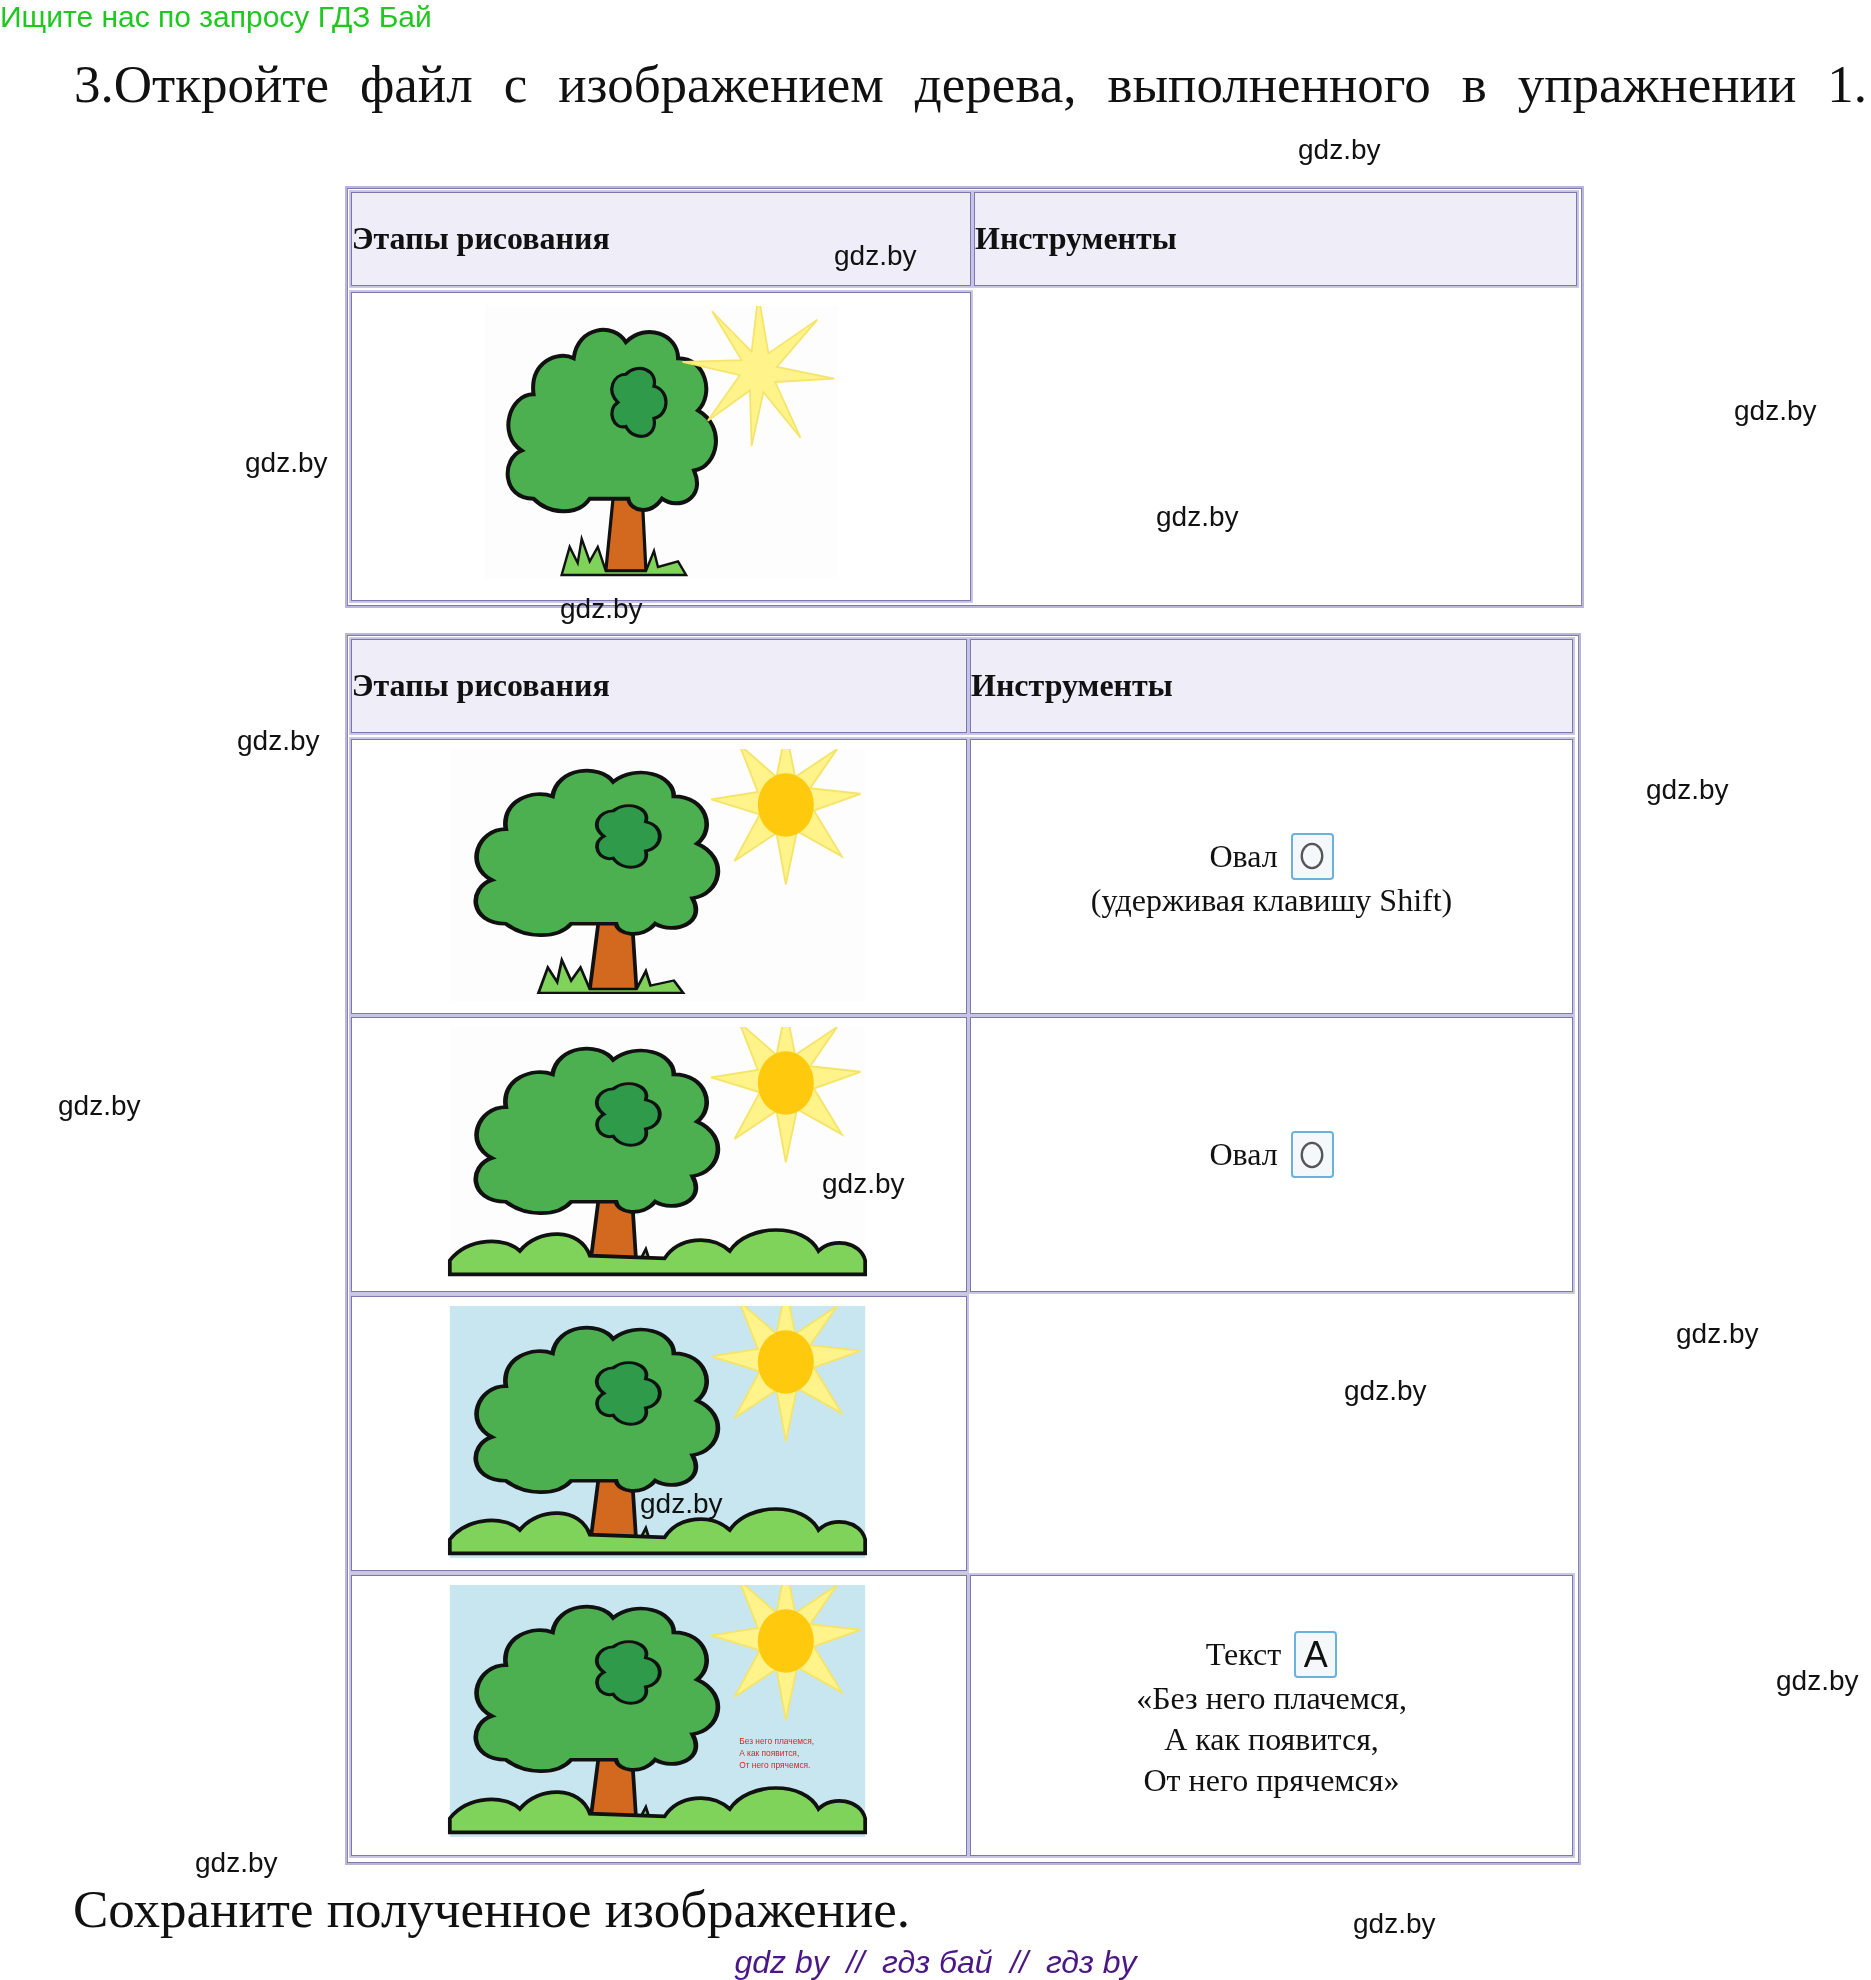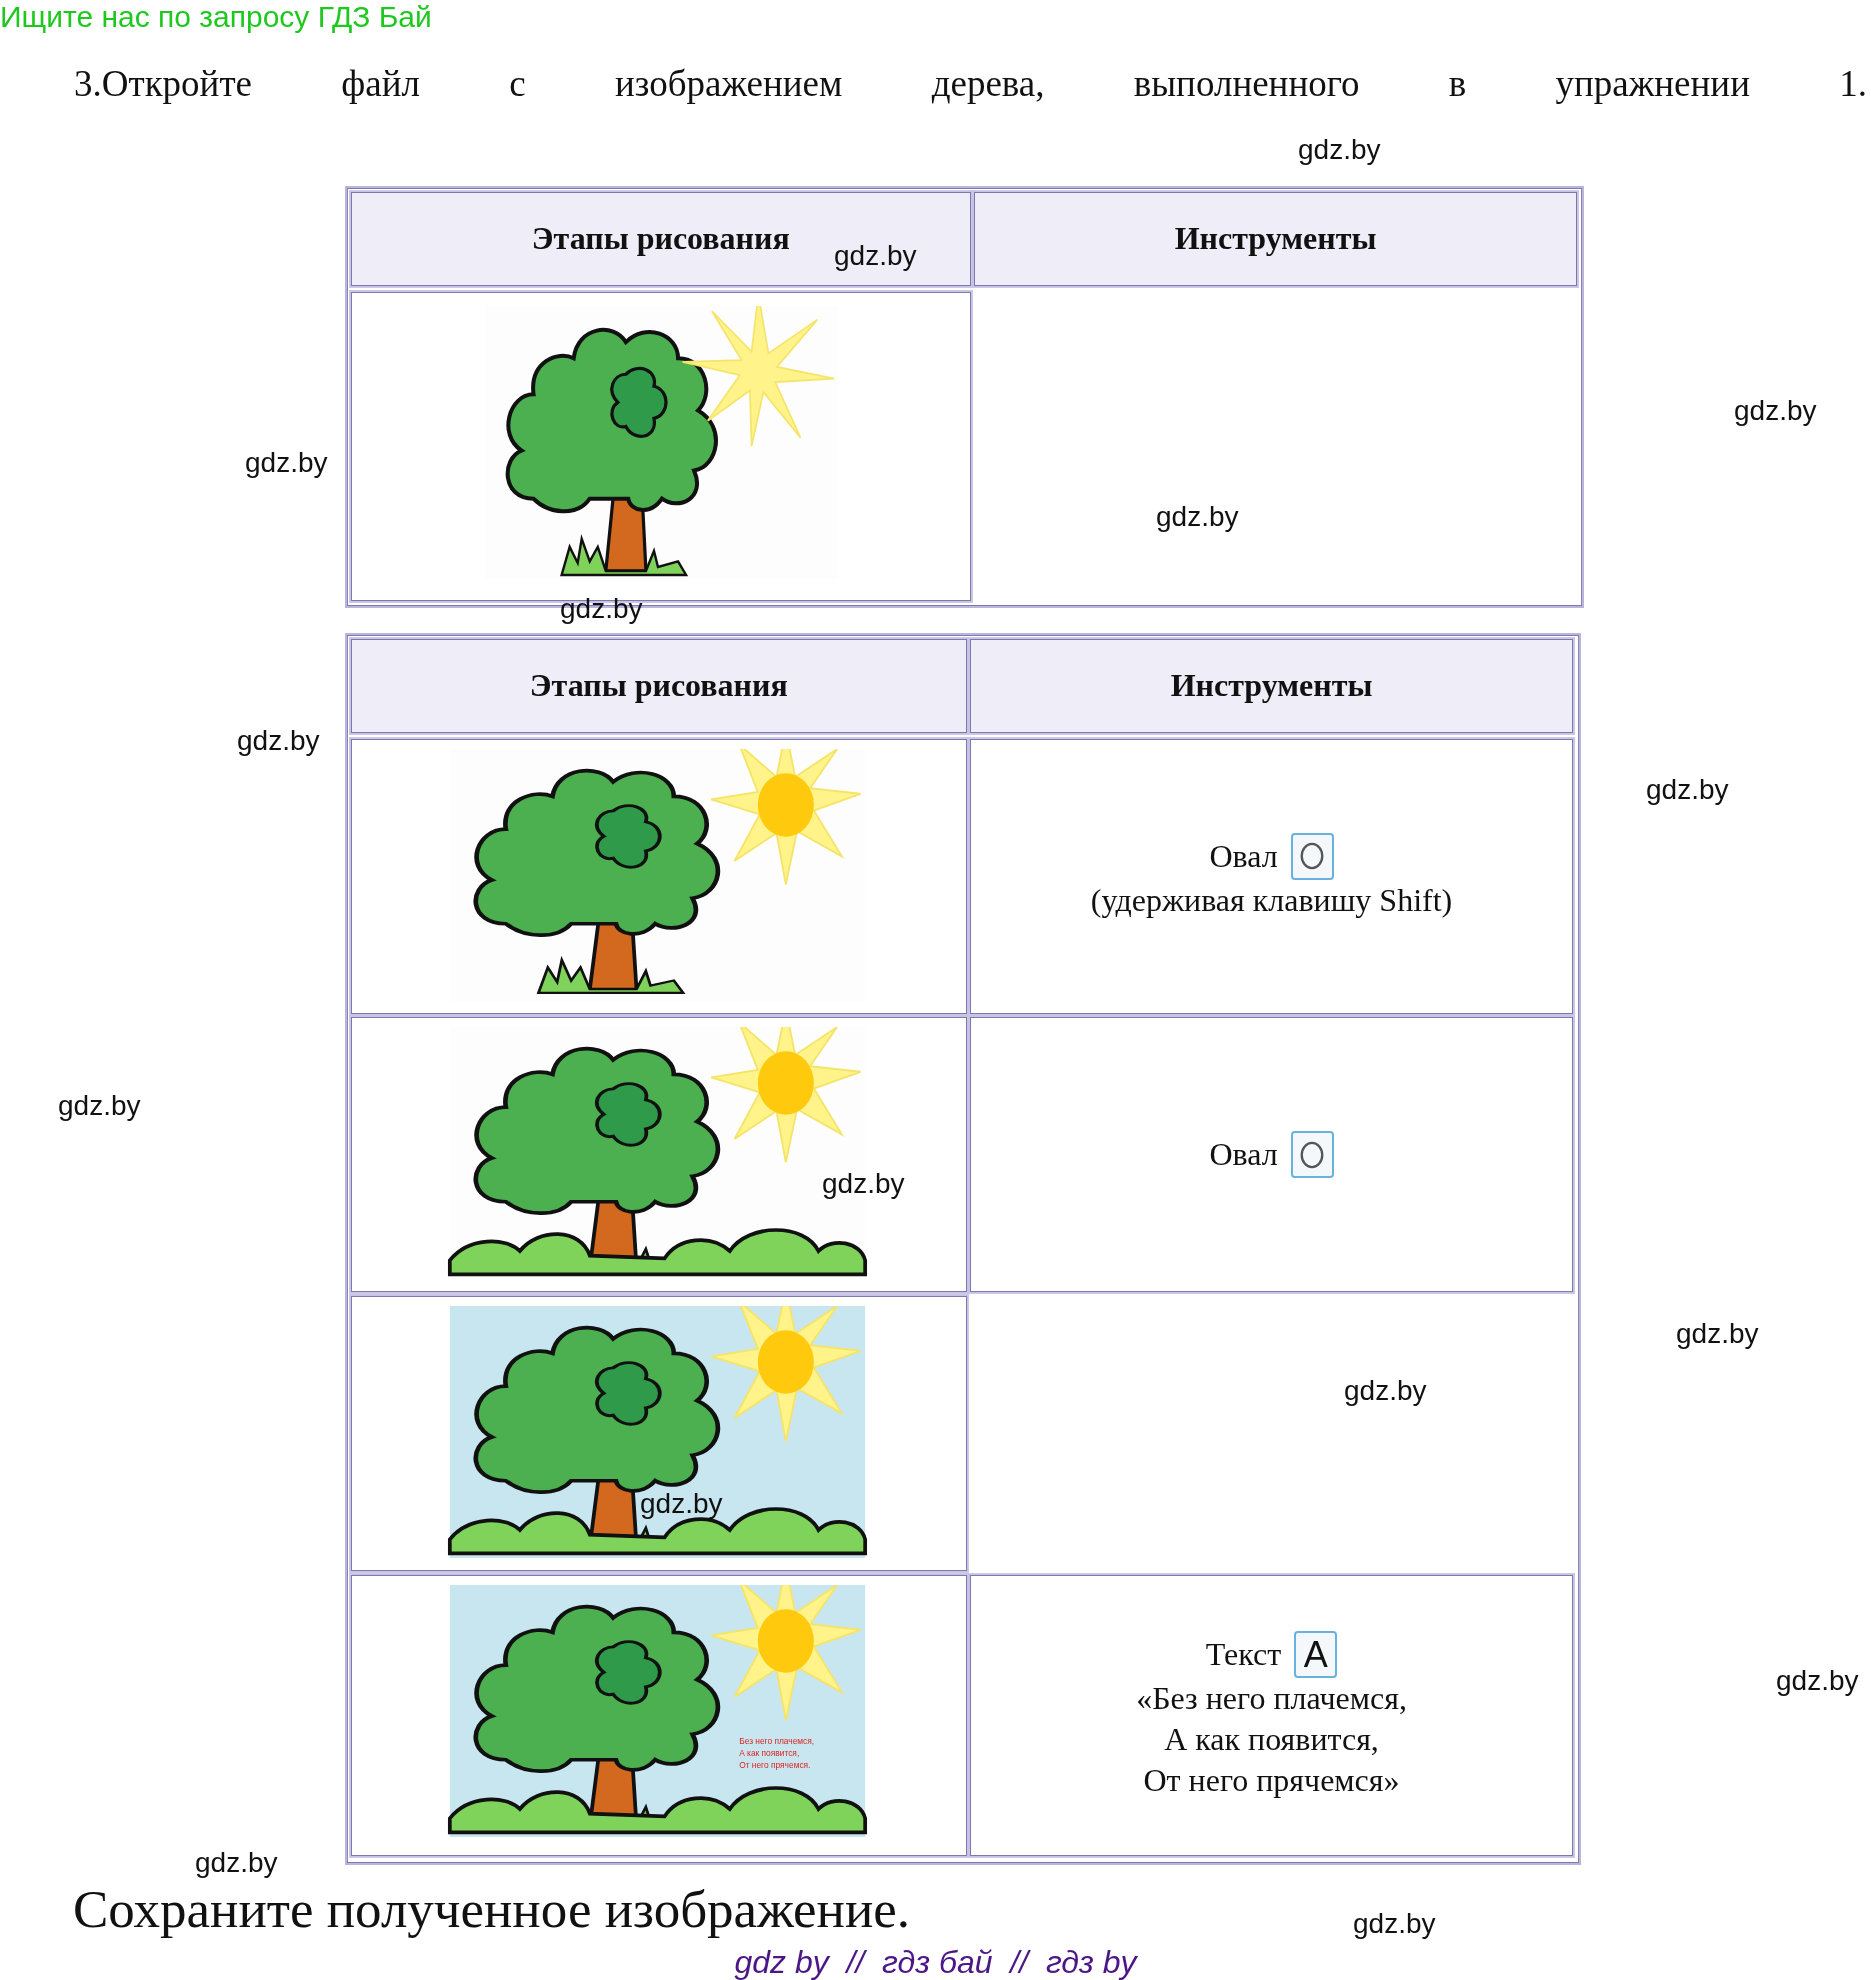--- a/index.html
+++ b/index.html
@@ -1,28 +1,28 @@
 <!DOCTYPE html>
 <html style="font-size:15px"><head>
 <meta charset="utf-8">
 <style>
   html,body{margin:0;padding:0;background:#fff;}
   body{width:1871px;height:1980px;position:relative;overflow:hidden;font-family:"Liberation Serif",serif;color:#111;}
   .abs{position:absolute;}
   .top-banner{left:0;width:1871px;top:0;font-family:"Liberation Sans",sans-serif;font-size:30px;color:#1ec81e;line-height:34px;}
-  .task{left:21px;top:52px;width:1846px;font-size:37px;line-height:64px;text-align:justify;}
+  .task{left:21px;top:52px;width:1846px;font-size:53px;line-height:64px;text-align:justify;}
   .task .l1{display:block;text-indent:53px;text-align:justify;text-align-last:justify;}
   .task .l2{display:block;}
   .wm{font-family:"Liberation Sans",sans-serif;font-size:28px;color:#111;line-height:32px;white-space:nowrap;}
   .footer-wm{left:0;width:1871px;top:1944px;text-align:center;font-family:"Liberation Sans",sans-serif;font-size:32px;color:#4b1685;line-height:36px;}
   .save{left:73px;top:1879px;font-size:53px;line-height:60px;}
 
   .tbl{position:absolute;border:2.8px solid #b9b5dc;box-shadow:inset 0 0 0 0.9px #7d78ad;background:#fff;}
   .cell{position:absolute;border:1.9px solid #7d78ad;box-shadow:0 0 0 1.9px #c7c3e6;box-sizing:border-box;background:#fff;}
-  .cell.hd{background:#eeedf8;display:flex;align-items:center;justify-content:center;font-weight:bold;font-size:32px;}
+  .cell.hd{background:#eeedf8;display:flex;align-items:center;font-weight:bold;font-size:32px;}
   .cell.tool{display:flex;flex-direction:column;align-items:center;justify-content:center;font-size:32px;line-height:41px;text-align:center;}
   .pic{position:absolute;overflow:hidden;}
   .toolbtn{display:inline-flex;align-items:center;justify-content:center;width:43px;height:47px;border:2.8px solid #6ab2de;border-radius:3.8px;background:#f4f8fb;vertical-align:middle;margin-left:13px;box-sizing:border-box;}
   .toolbtn.grey{border-color:#c9c9d6;width:56px;height:60px;}
   .row-inline{display:flex;align-items:center;justify-content:center;}
 </style>
 </head>
 <body>
 
 <svg width="0" height="0" style="position:absolute">

